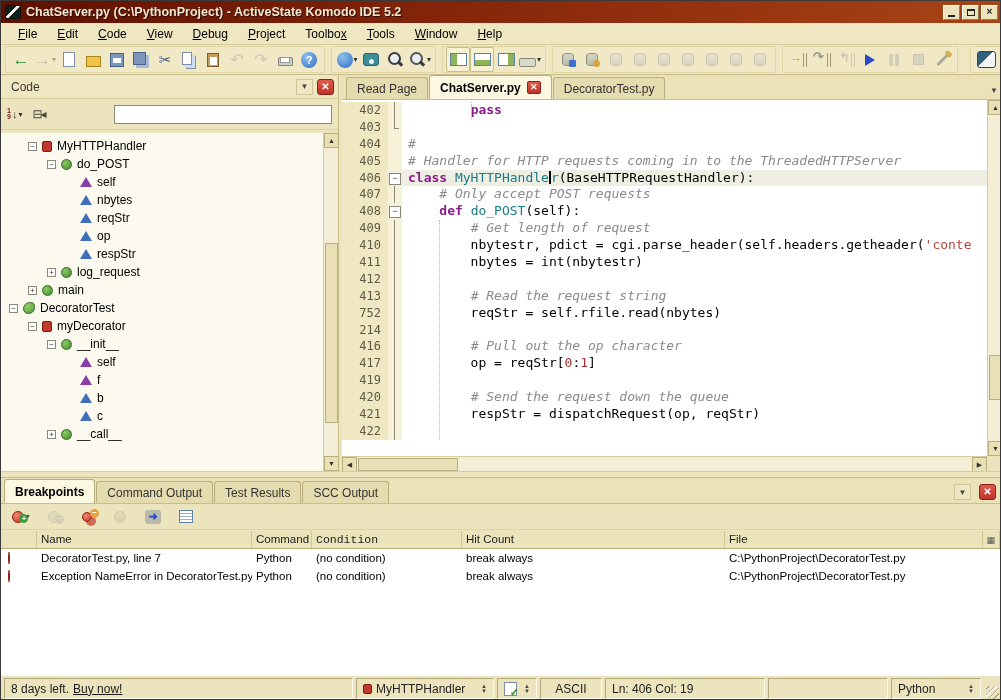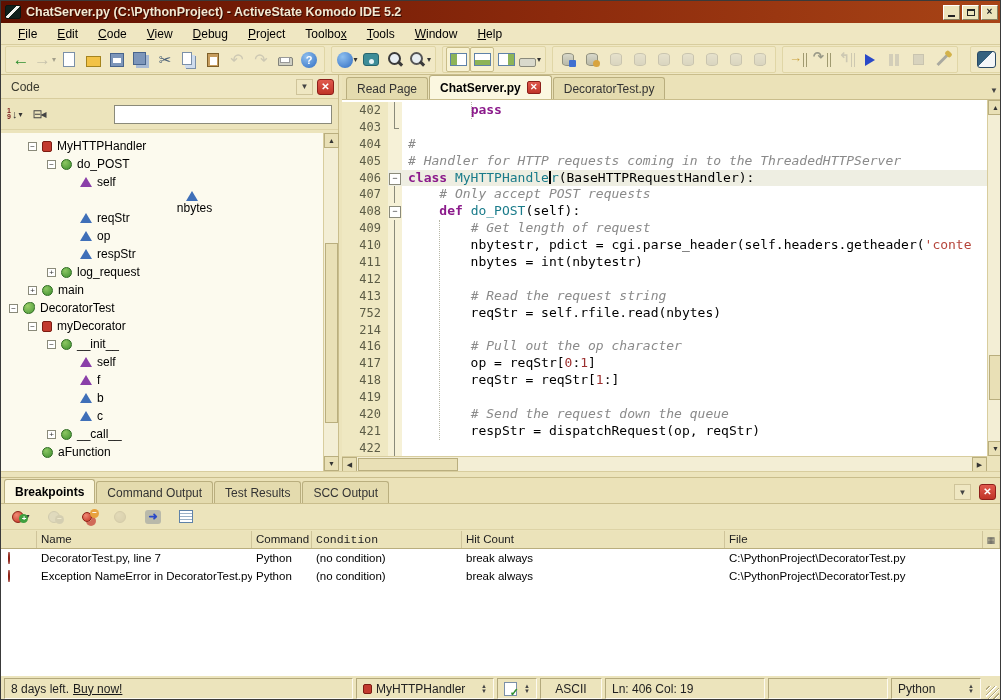--- a/index.html
+++ b/index.html
@@ -382,21 +382,21 @@
           <div class="tree-row" style="padding-left: 46px;">
             <span class="exp">−</span>
             <span class="t-ic t-method"></span>
             <span>do_POST</span>
           </div>
           <div class="tree-row" style="padding-left: 65px;">
             <span class="exp-spacer"></span>
             <span class="t-ic t-argument"></span>
             <span>self</span>
           </div>
-          <div class="tree-row" style="padding-left: 65px; flex-direction: column;">
+          <div class="tree-row" style="padding-left: 65px;">
             <span class="exp-spacer"></span>
             <span class="t-ic t-variable"></span>
             <span>nbytes</span>
           </div>
           <div class="tree-row" style="padding-left: 65px;">
             <span class="exp-spacer"></span>
             <span class="t-ic t-variable"></span>
             <span>reqStr</span>
           </div>
           <div class="tree-row" style="padding-left: 65px;">
@@ -452,25 +452,20 @@
           <div class="tree-row" style="padding-left: 65px;">
             <span class="exp-spacer"></span>
             <span class="t-ic t-variable"></span>
             <span>c</span>
           </div>
           <div class="tree-row" style="padding-left: 46px;">
             <span class="exp">+</span>
             <span class="t-ic t-method"></span>
             <span>__call__</span>
           </div>
-          <div class="tree-row" style="padding-left: 27px;">
-            <span class="exp-spacer"></span>
-            <span class="t-ic t-method"></span>
-            <span>aFunction</span>
-          </div>
         </div>
       <div class="sb-v" id="tree-sb">
         <span class="sb-btn" style="top:0;left:0">▲</span>
         <span class="sb-thumb" style="left:1px;width:13px;top:110px;height:180px"></span>
         <span class="sb-btn" style="bottom:0;left:0">▼</span>
       </div>
     </div>
 
     <div id="editor">
       <div id="tab-bar">
@@ -560,25 +555,20 @@
             </div>
             <div class="cl">
               <span class="ln">416</span>
               <span class="fold f-line"></span>
               <span class="ctext"><span>        </span><span class="s-c"># Pull out the op character</span></span>
             </div>
             <div class="cl">
               <span class="ln">417</span>
               <span class="fold f-line"></span>
               <span class="ctext"><span>        op = reqStr[</span><span class="s-d">0</span><span>:</span><span class="s-d">1</span><span>]</span></span>
-            </div>
-            <div class="cl">
-              <span class="ln">418</span>
-              <span class="fold f-line"></span>
-              <span class="ctext"><span>        reqStr = reqStr[</span><span class="s-d">1</span><span>:]</span></span>
             </div>
             <div class="cl">
               <span class="ln">419</span>
               <span class="fold f-line"></span>
               <span class="ctext"></span>
             </div>
             <div class="cl">
               <span class="ln">420</span>
               <span class="fold f-line"></span>
               <span class="ctext"><span>        </span><span class="s-c"># Send the request down the queue</span></span>

